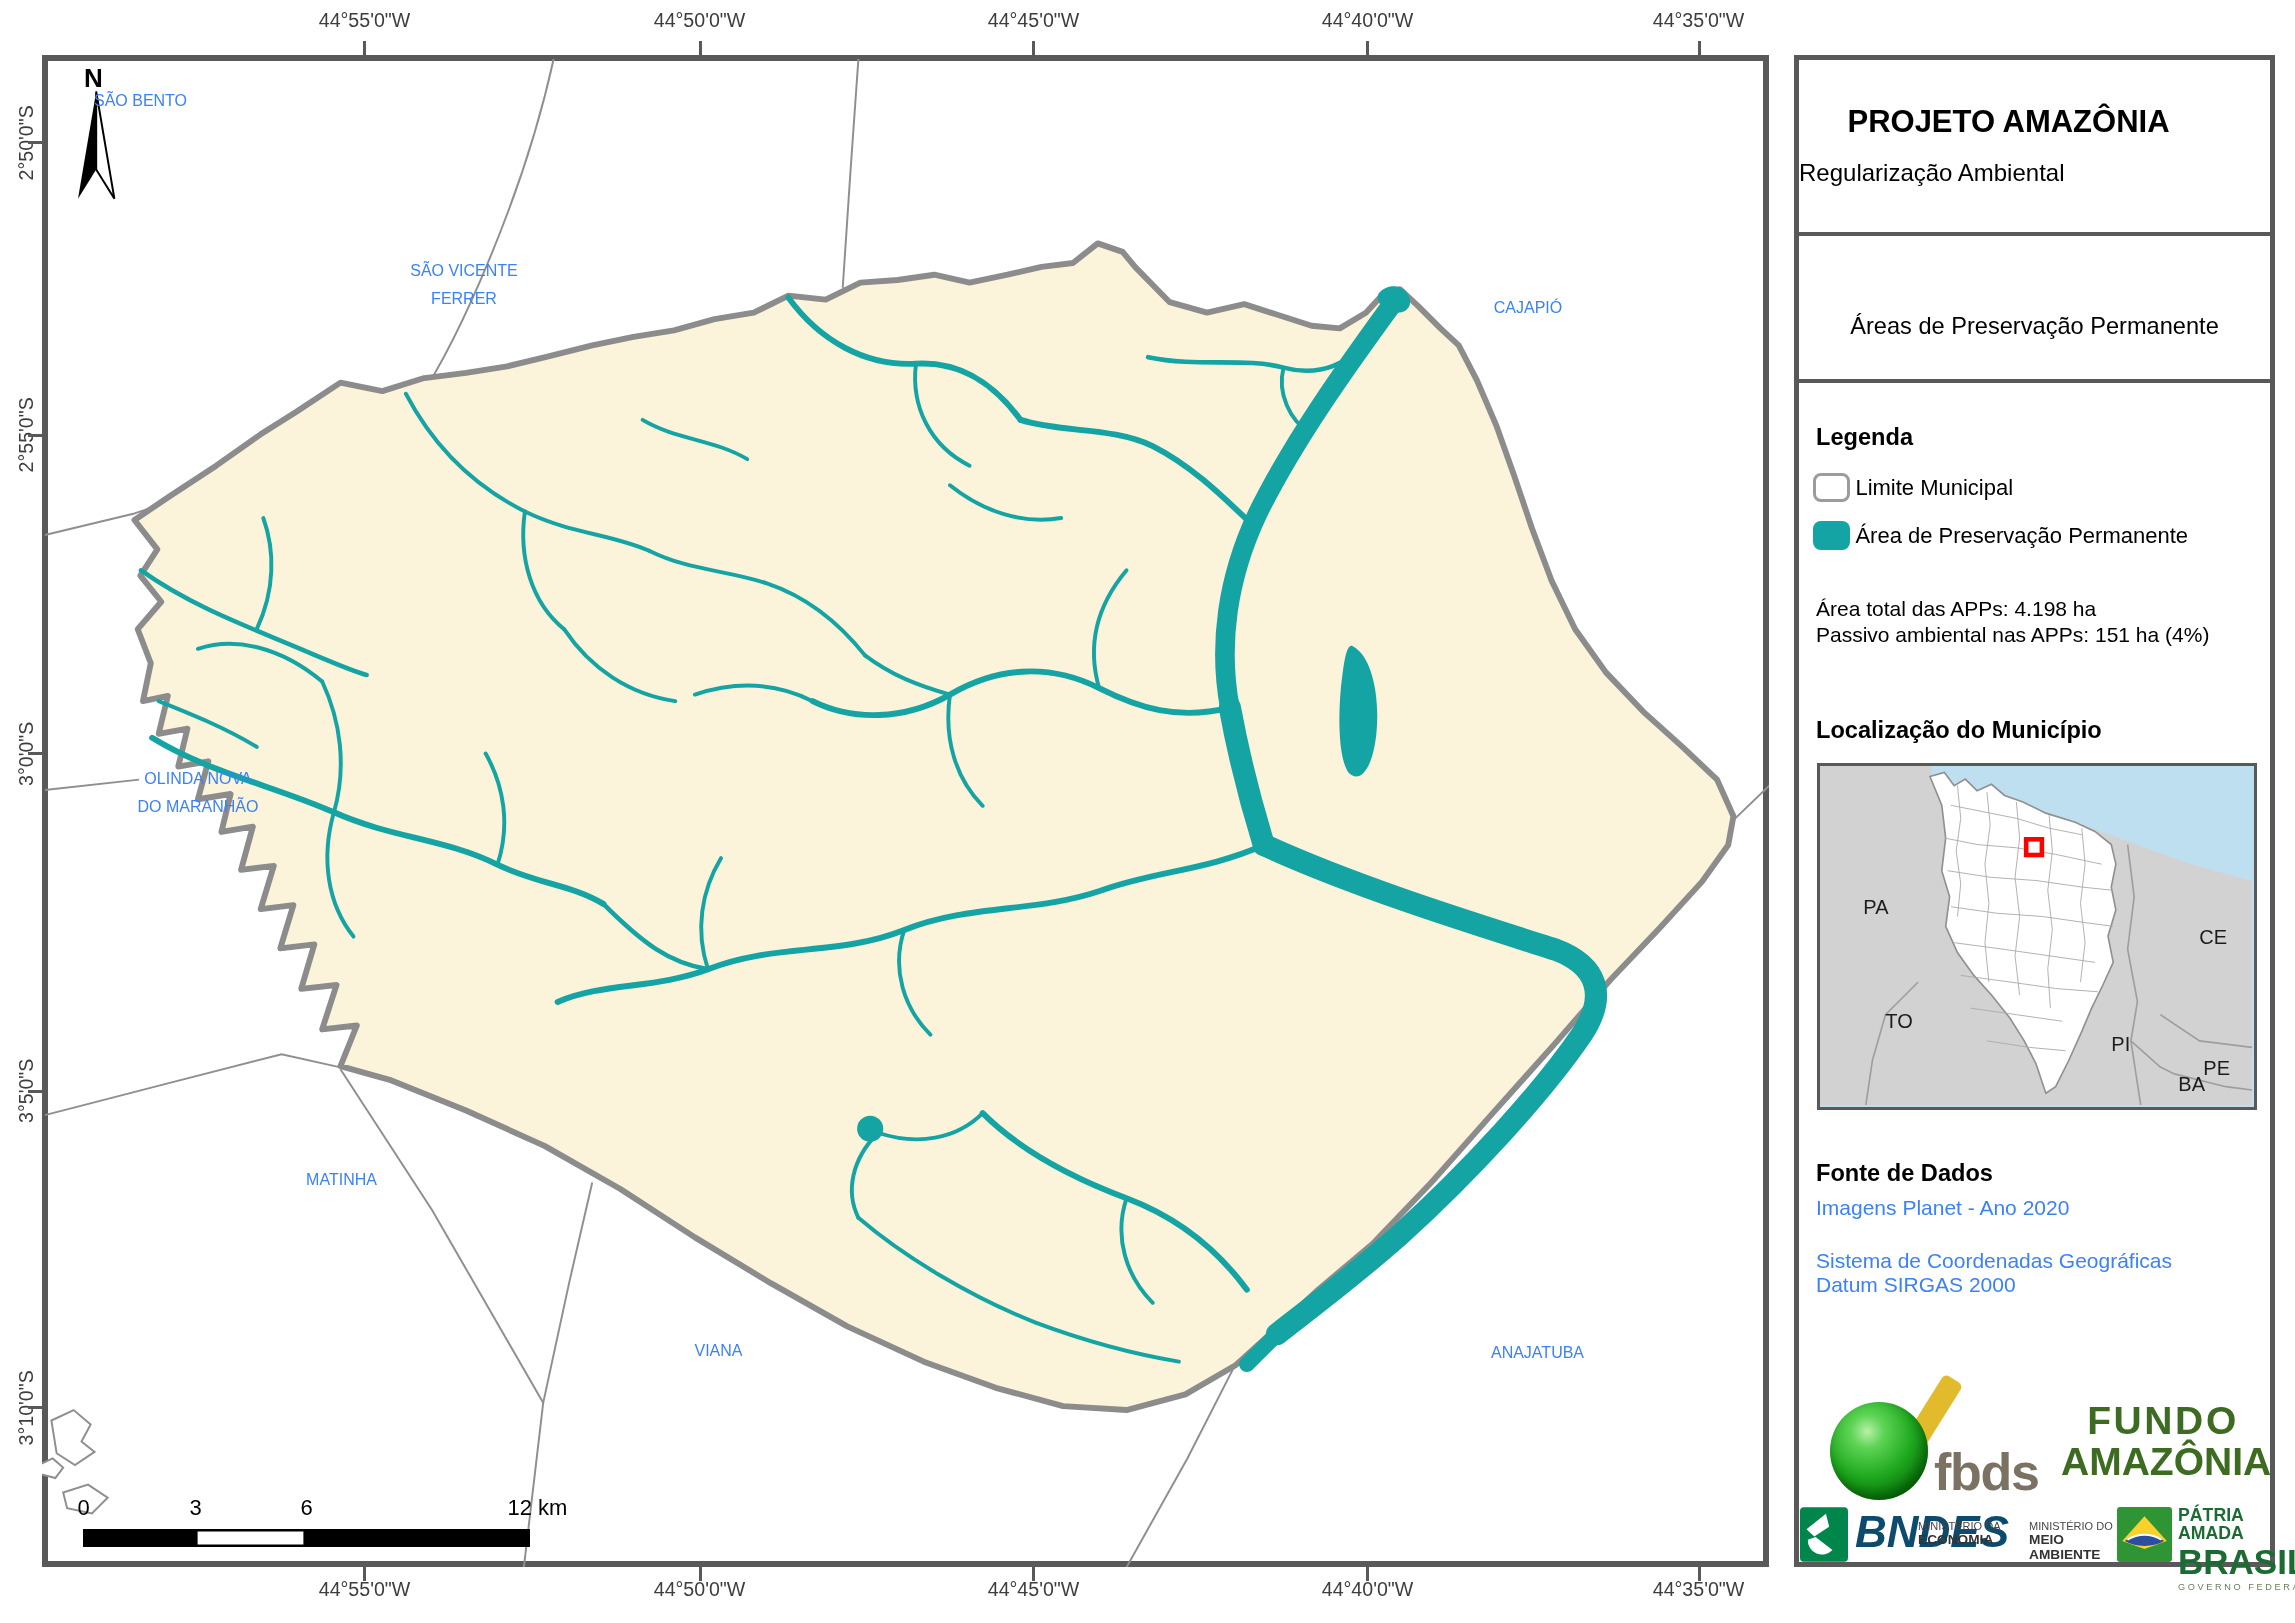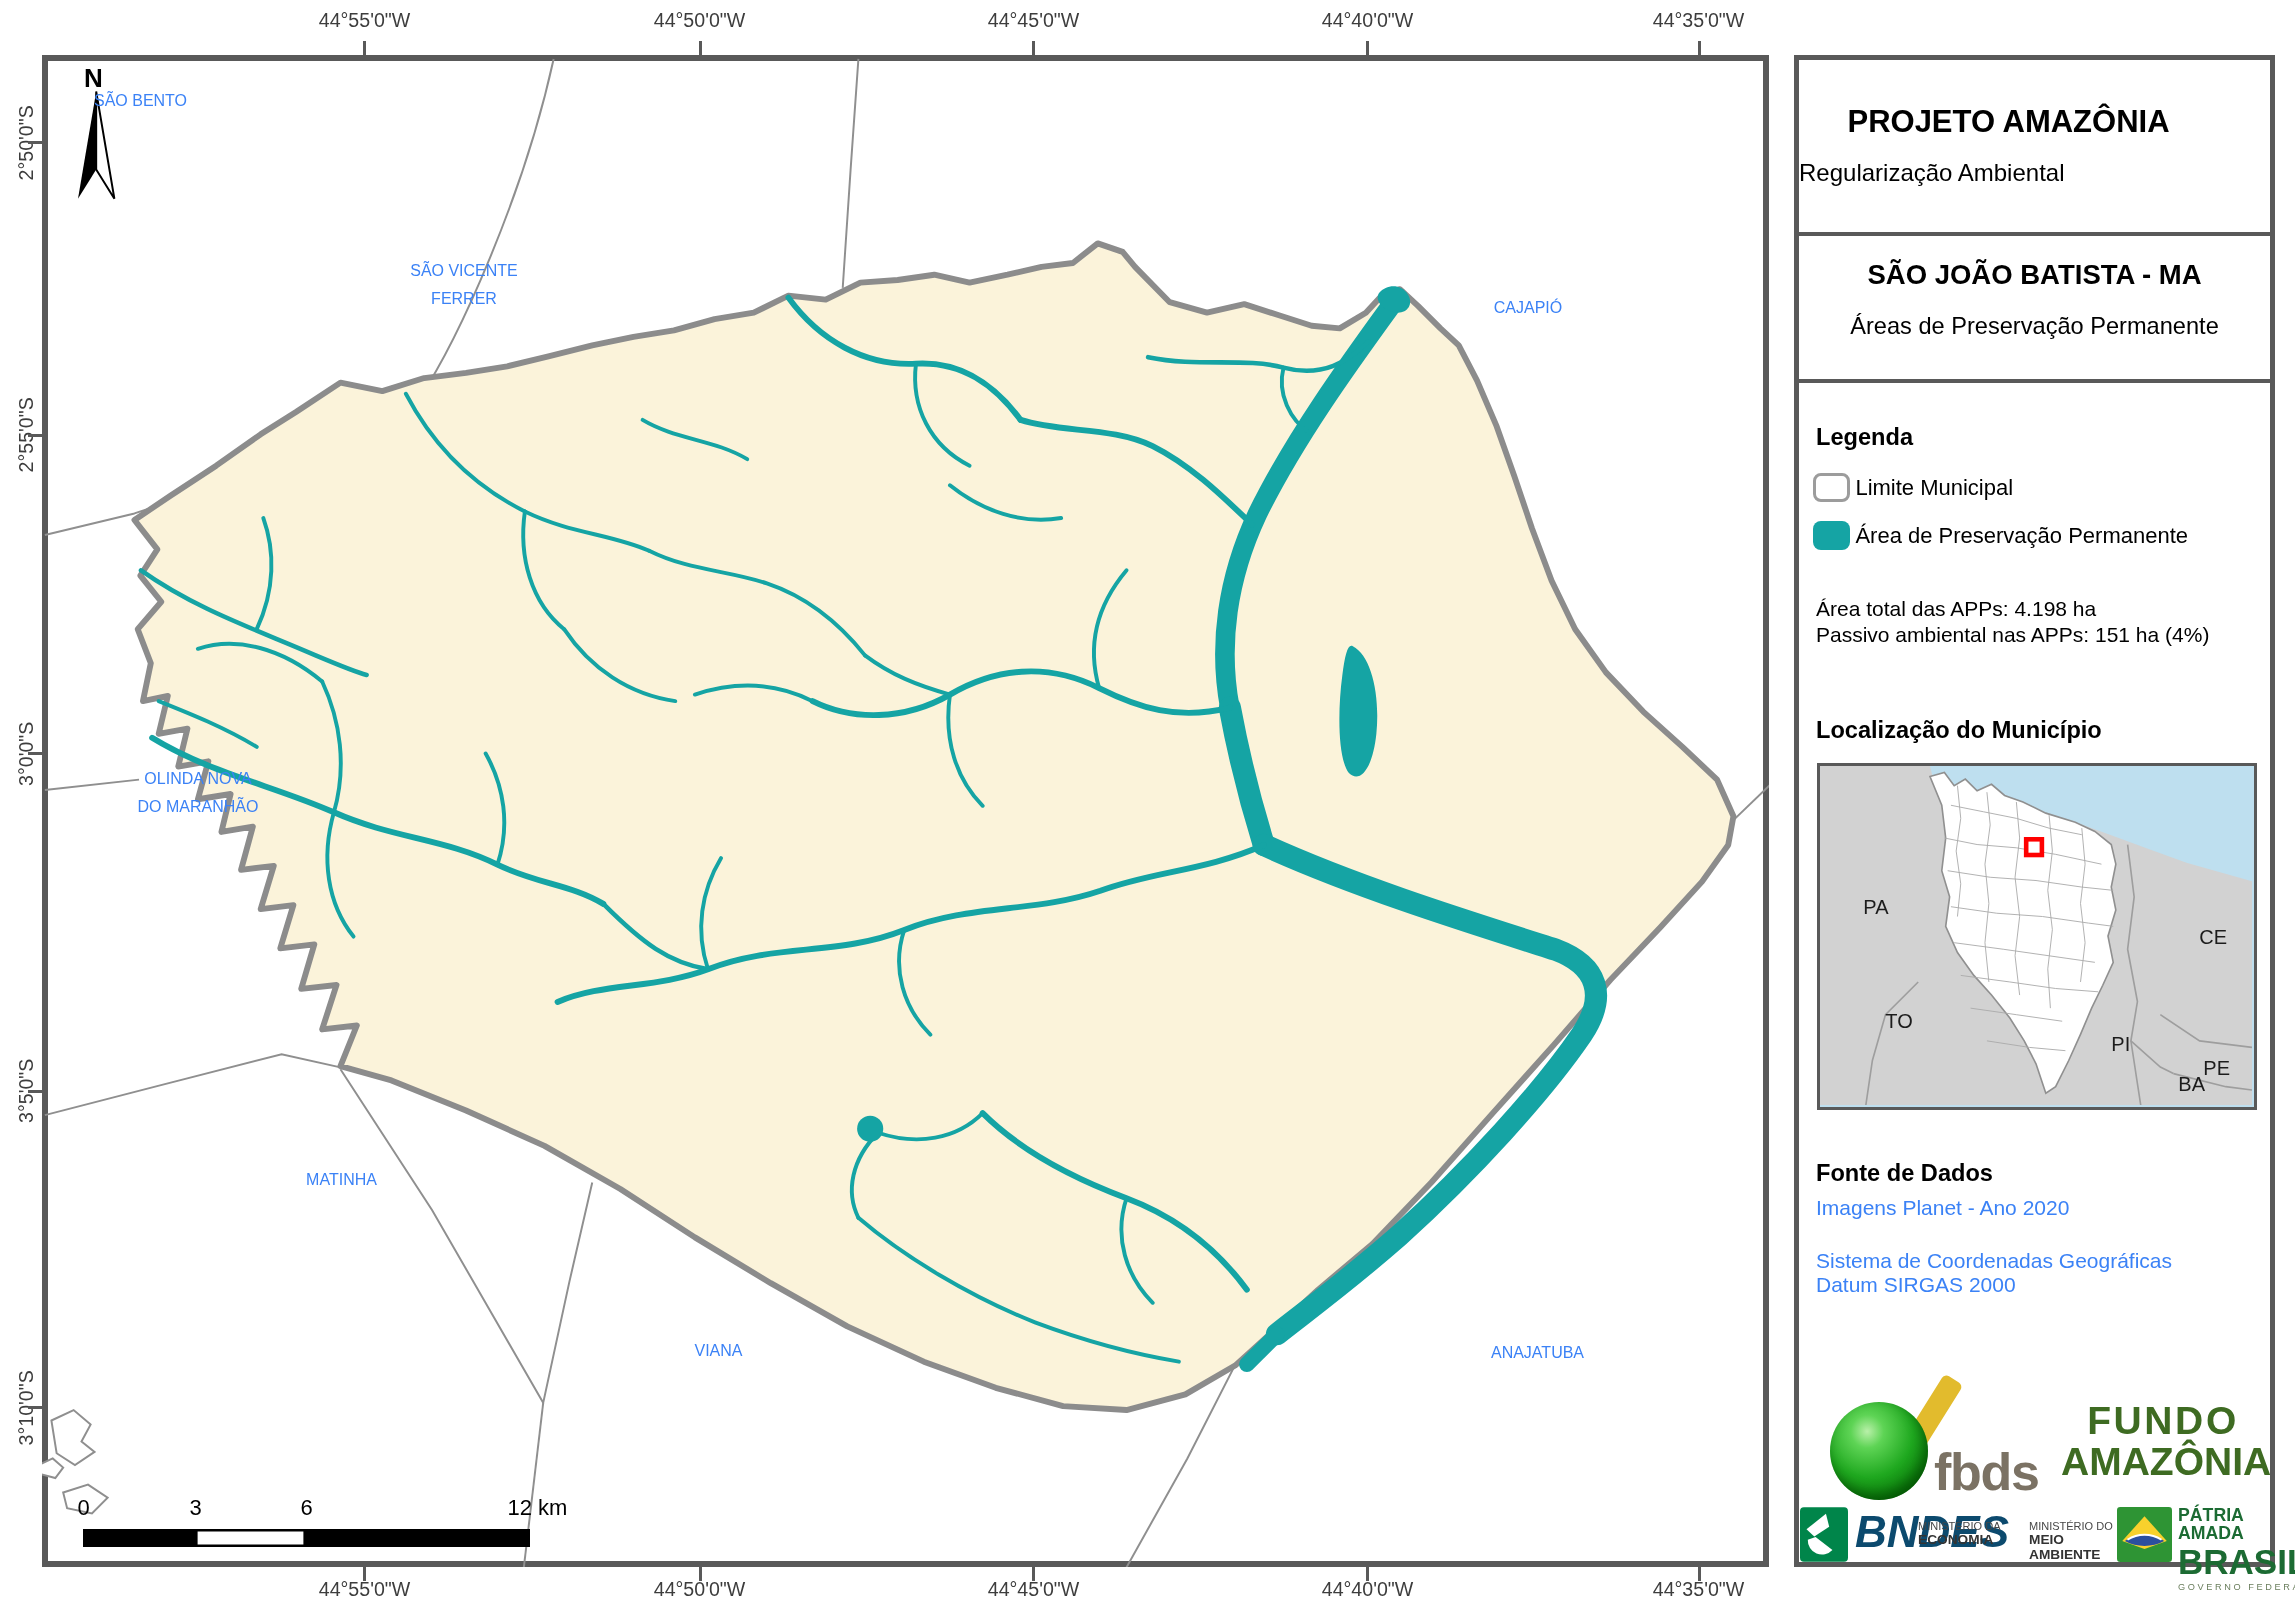--- a/index.html
+++ b/index.html
@@ -226,21 +226,20 @@
 <div id="scalebar">
   <div class="white-seg"></div>
 </div>
 
 <div id="side-panel" class="abs">
 
   <div class="sp-title" style="top:44px;">PROJETO AMAZÔNIA</div>
   <div class="sp-sub" style="top:99px;">Regularização Ambiental</div>
   <div class="divider" style="top:172px;"></div>
 
-  <div class="sp-muni" style="top:199px;">SÃO JOÃO BATISTA - MA</div>
   <div class="sp-subject" style="top:253px;">Áreas de Preservação Permanente</div>
   <div class="divider" style="top:319px;"></div>
 
   <div class="sp-h" style="top:364px;">Legenda</div>
 
   <div class="legend-row" style="top:413px;">
     <span class="legend-swatch limite"></span>
     <span class="legend-label">Limite Municipal</span>
   </div>
   <div class="legend-row" style="top:461px;">

